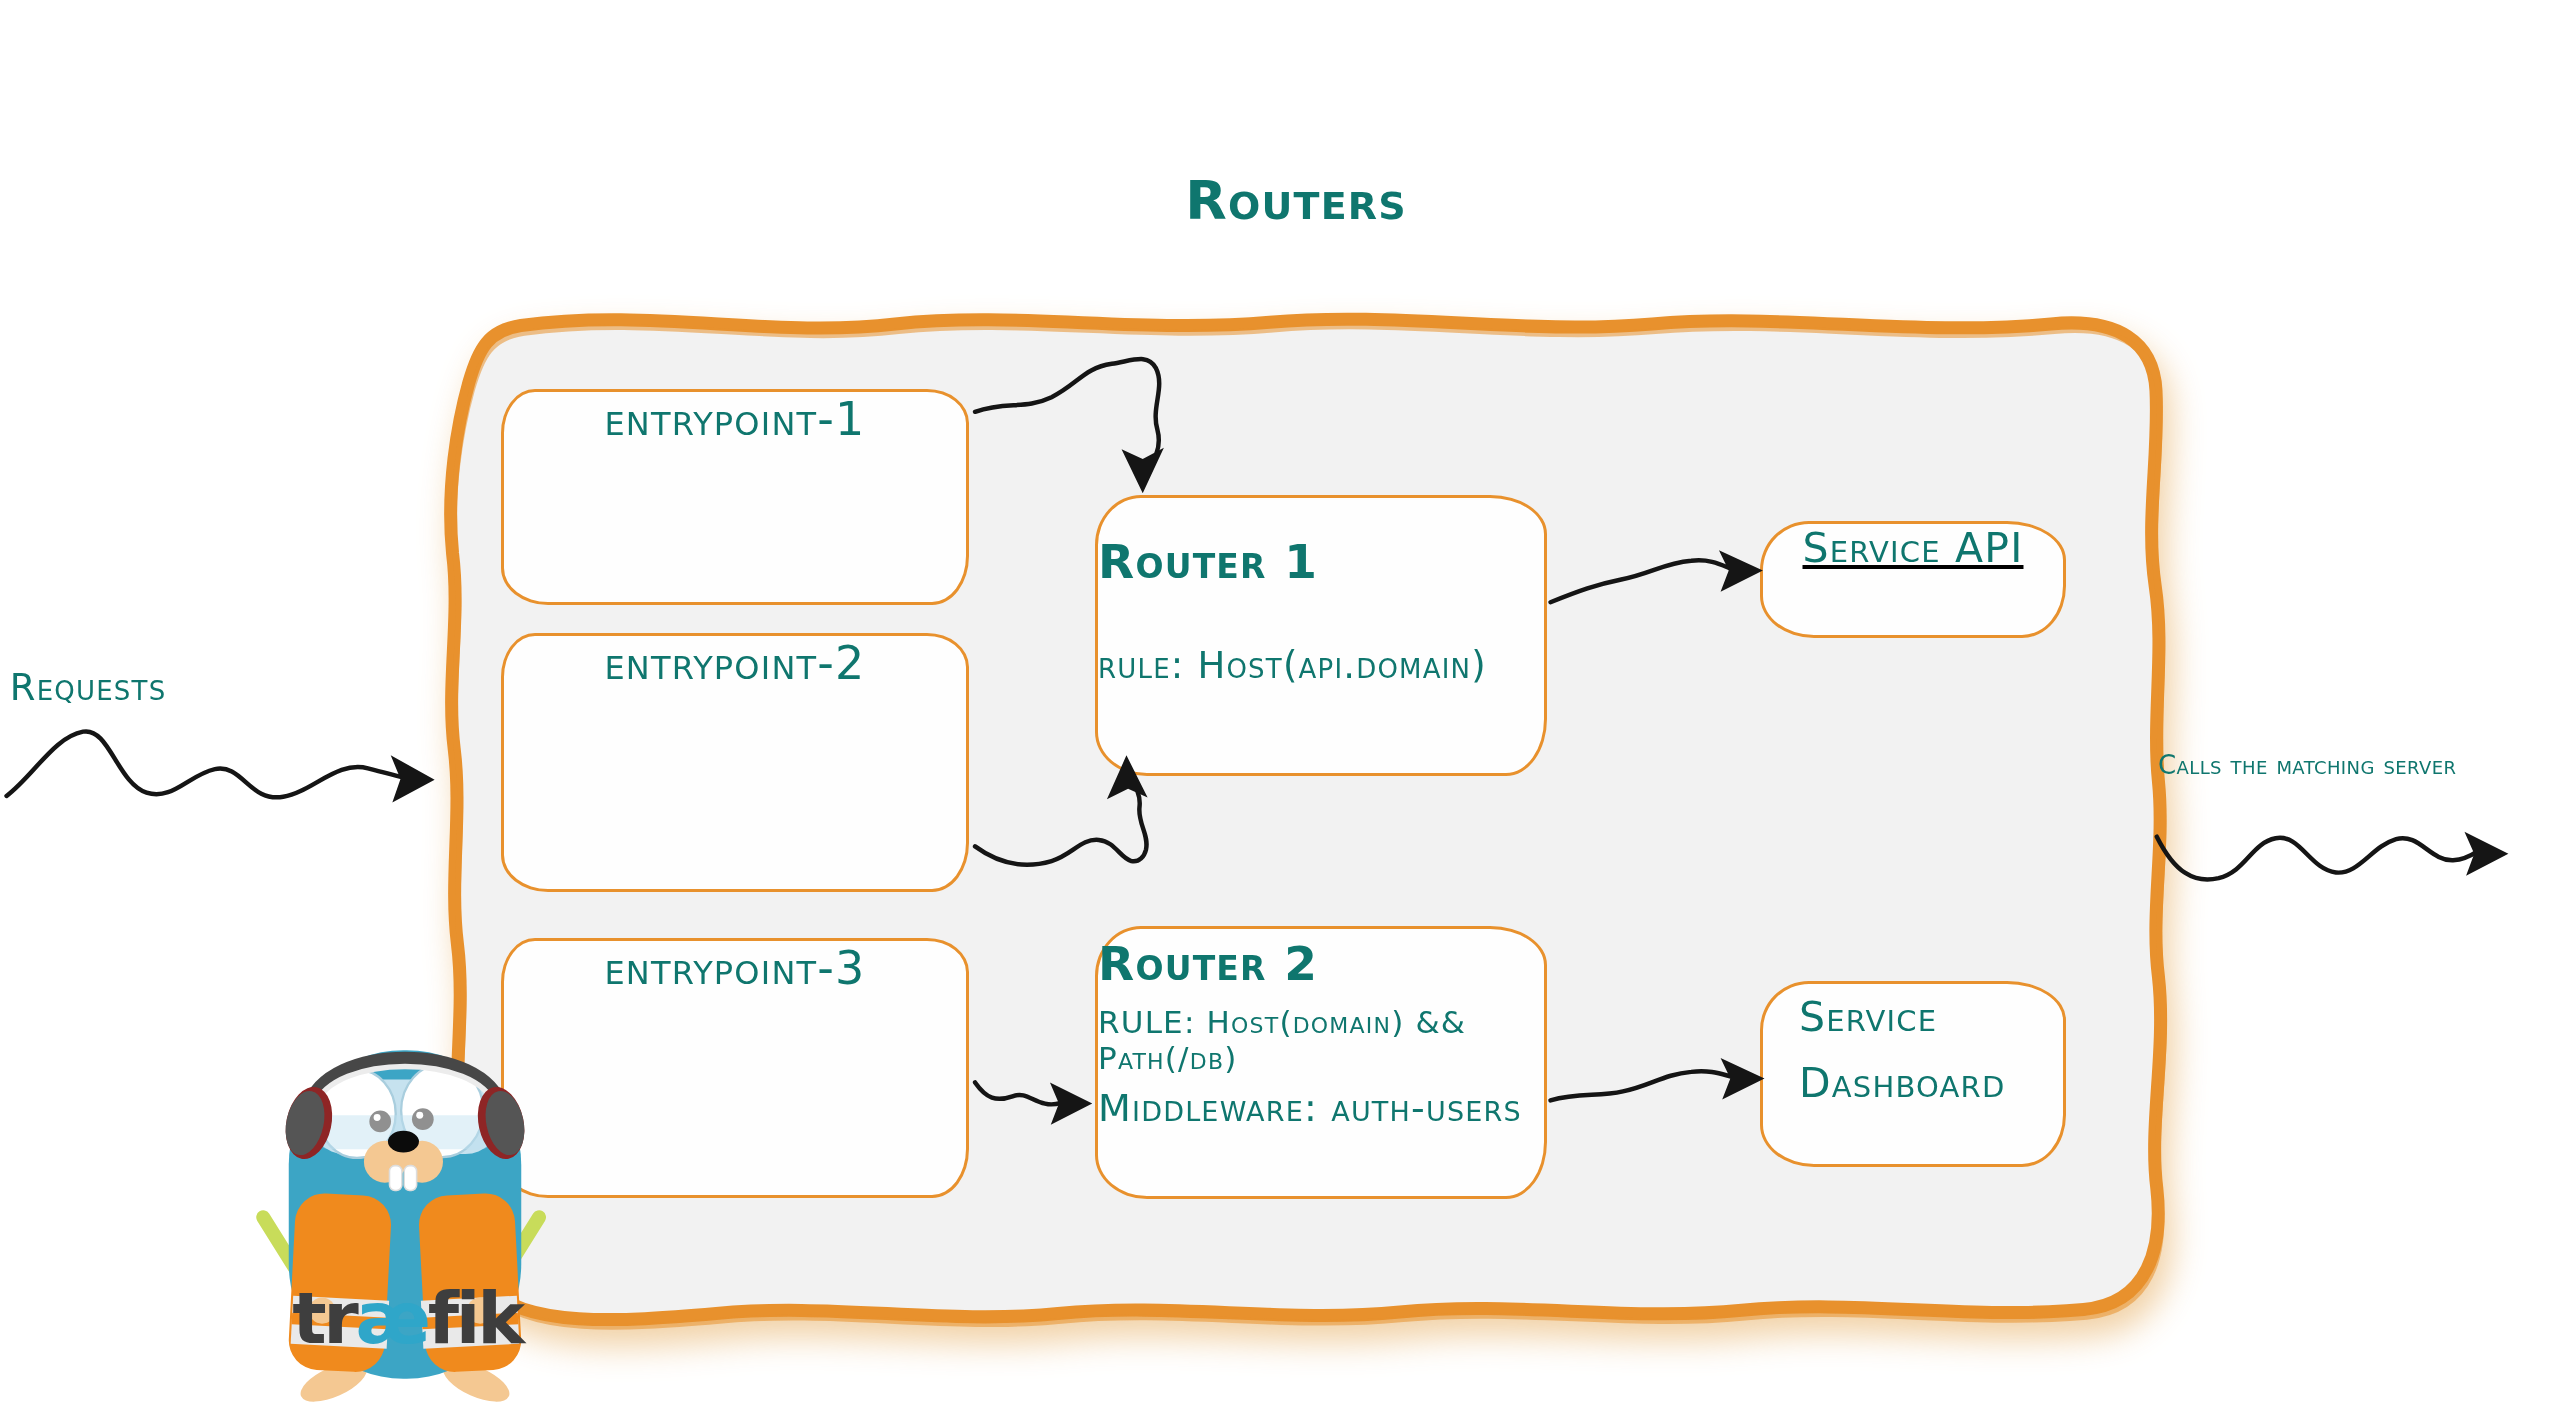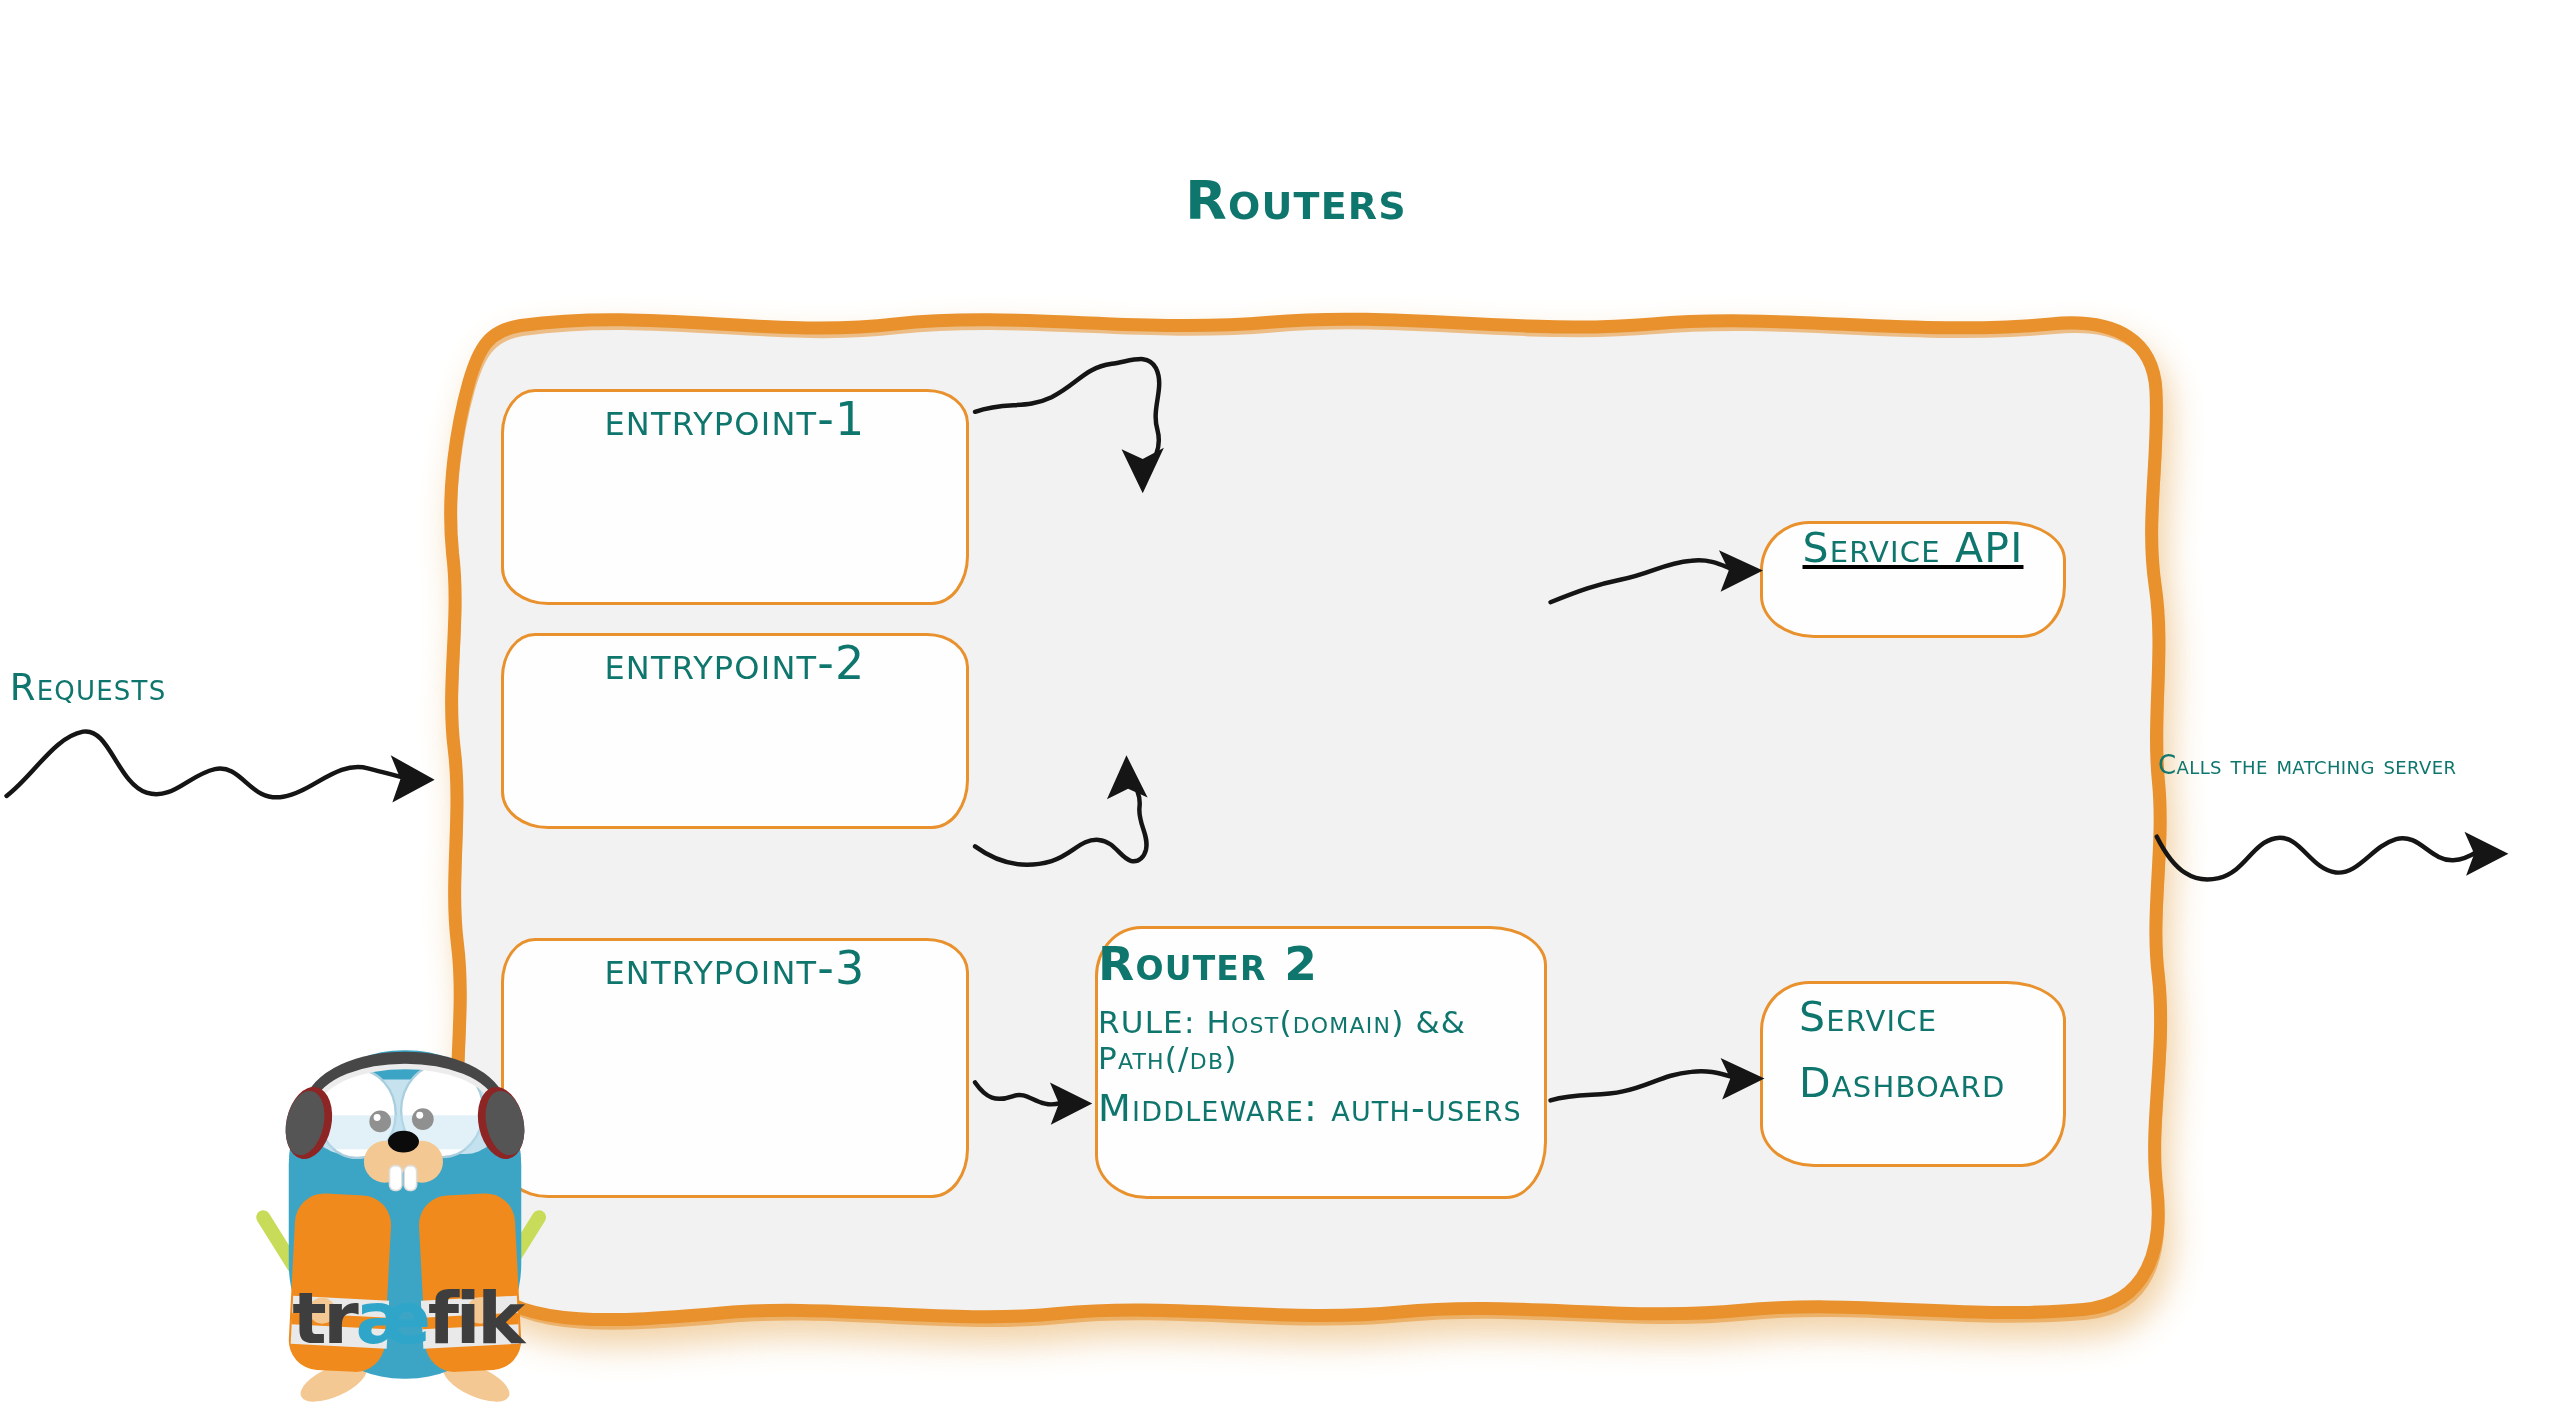--- a/index.html
+++ b/index.html
@@ -46,21 +46,21 @@
     display: flex;
     align-items: flex-start;
     justify-content: center;
     z-index: 3;
     box-sizing: border-box;
   }
   .ep  { border-radius: 34px 42px 37px 47px / 44px 34px 49px 37px; }
   .ep span { font-size: 46px; font-weight: 500; }
 
   .ep1 { left: 501px;  top: 389px;  width: 468px; height: 216px; }
-  .ep2 { left: 501px;  top: 633px;  width: 468px; height: 196px; }
+  .ep2 { left: 501px;  top: 633px;  width: 468px; height: 259px; }
   .ep3 { left: 501px;  top: 938px; width: 468px; height: 260px; }
 
   .router {
     flex-direction: column;
     justify-content: flex-start;
     border-radius: 46px 57px 41px 52px / 50px 39px 57px 44px;
   }
   .r1 { left: 1095px; top: 495px;  width: 452px; height: 281px; padding-top: 36px; }
   .r2 { left: 1095px; top: 926px; width: 452px; height: 273px; padding-top: 7px; }
   .router-title { font-size: 47px; font-weight: 600; }
@@ -163,20 +163,24 @@
   <div class="box ep ep1">
     <span class="handtext">entrypoint-1</span>
   </div>
   <div class="box ep ep2">
     <span class="handtext">entrypoint-2</span>
   </div>
   <div class="box ep ep3">
     <span class="handtext">entrypoint-3</span>
   </div>
 
+  <div class="box router r1">
+    <div class="router-title handtext">Router 1</div>
+    <div class="router-rule handtext">rule: Host(api.domain)</div>
+  </div>
   <div class="box router r2">
     <div class="router-title handtext">Router 2</div>
     <div class="router-rule handtext">RULE: Host(domain) &amp;&amp; Path(/db)</div>
     <div class="router-middleware handtext">Middleware: auth-users</div>
   </div>
 
   <div class="box service api">
     <span class="handtext">Service API</span>
   </div>
   <div class="box service dash">

